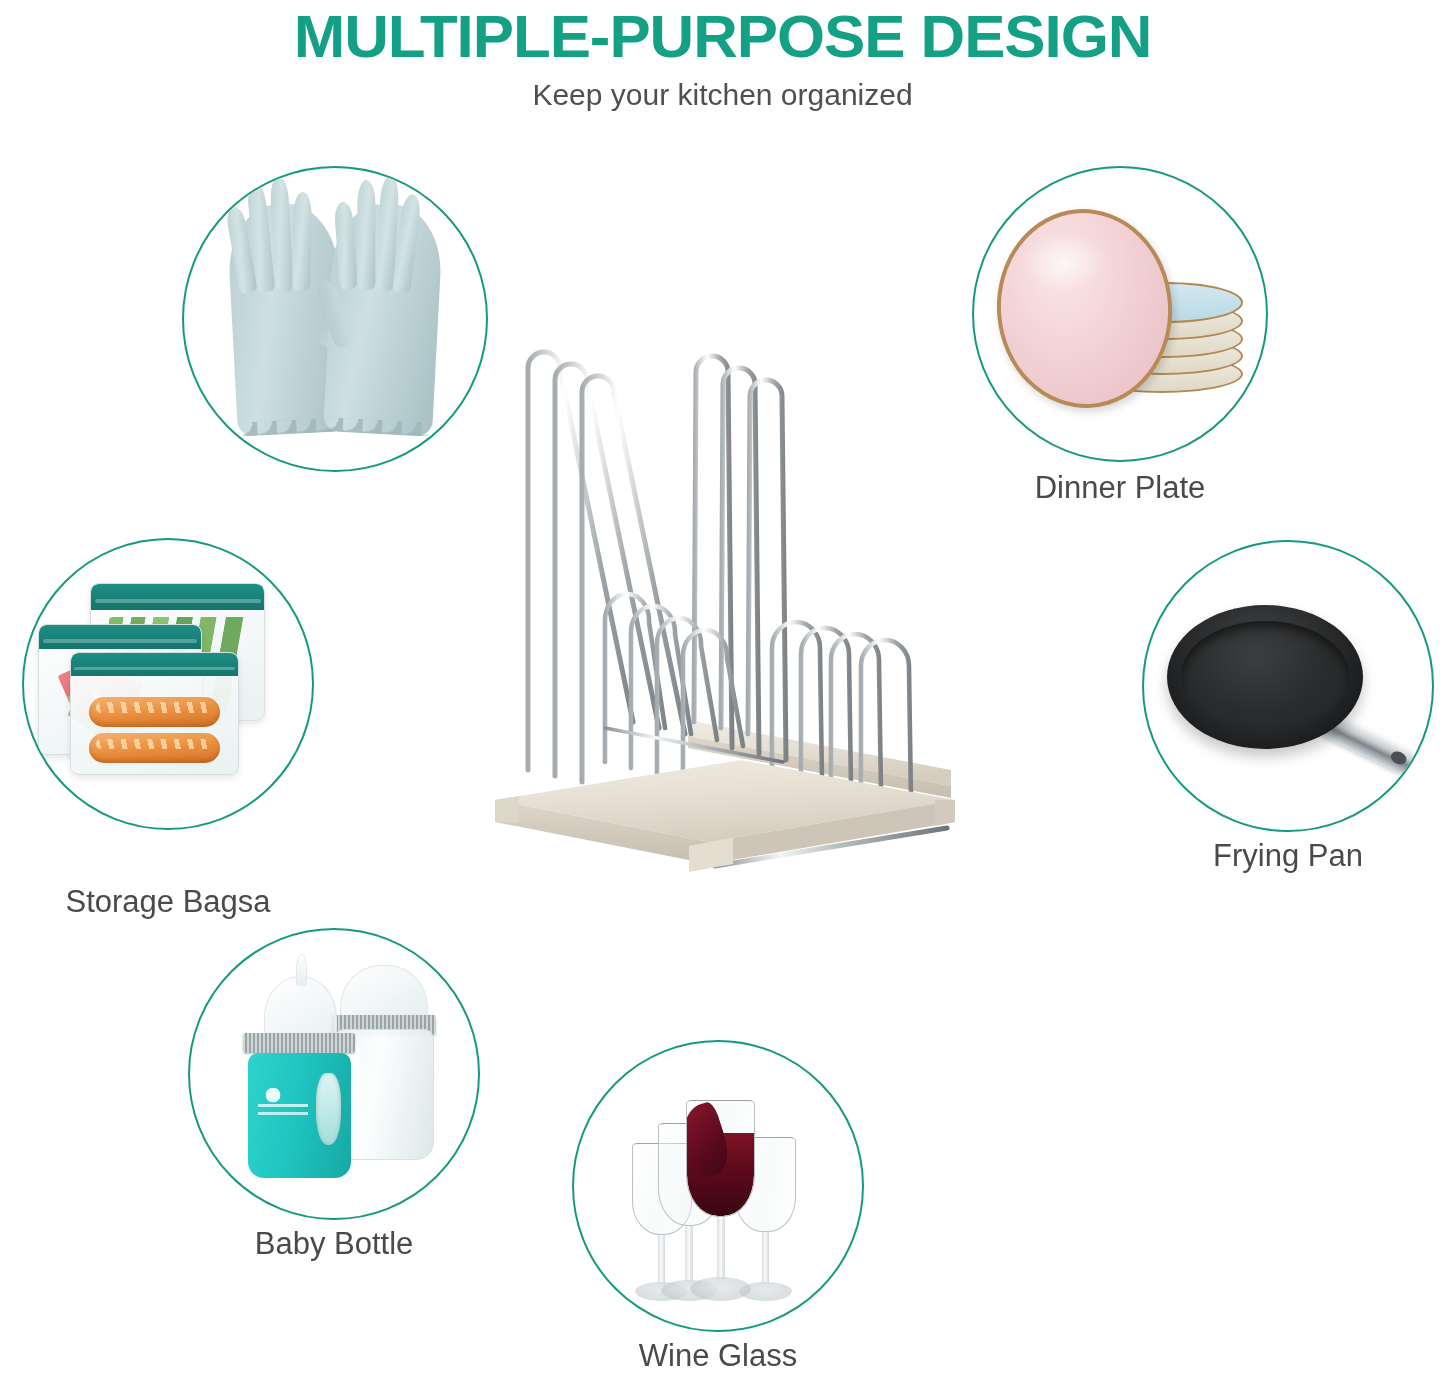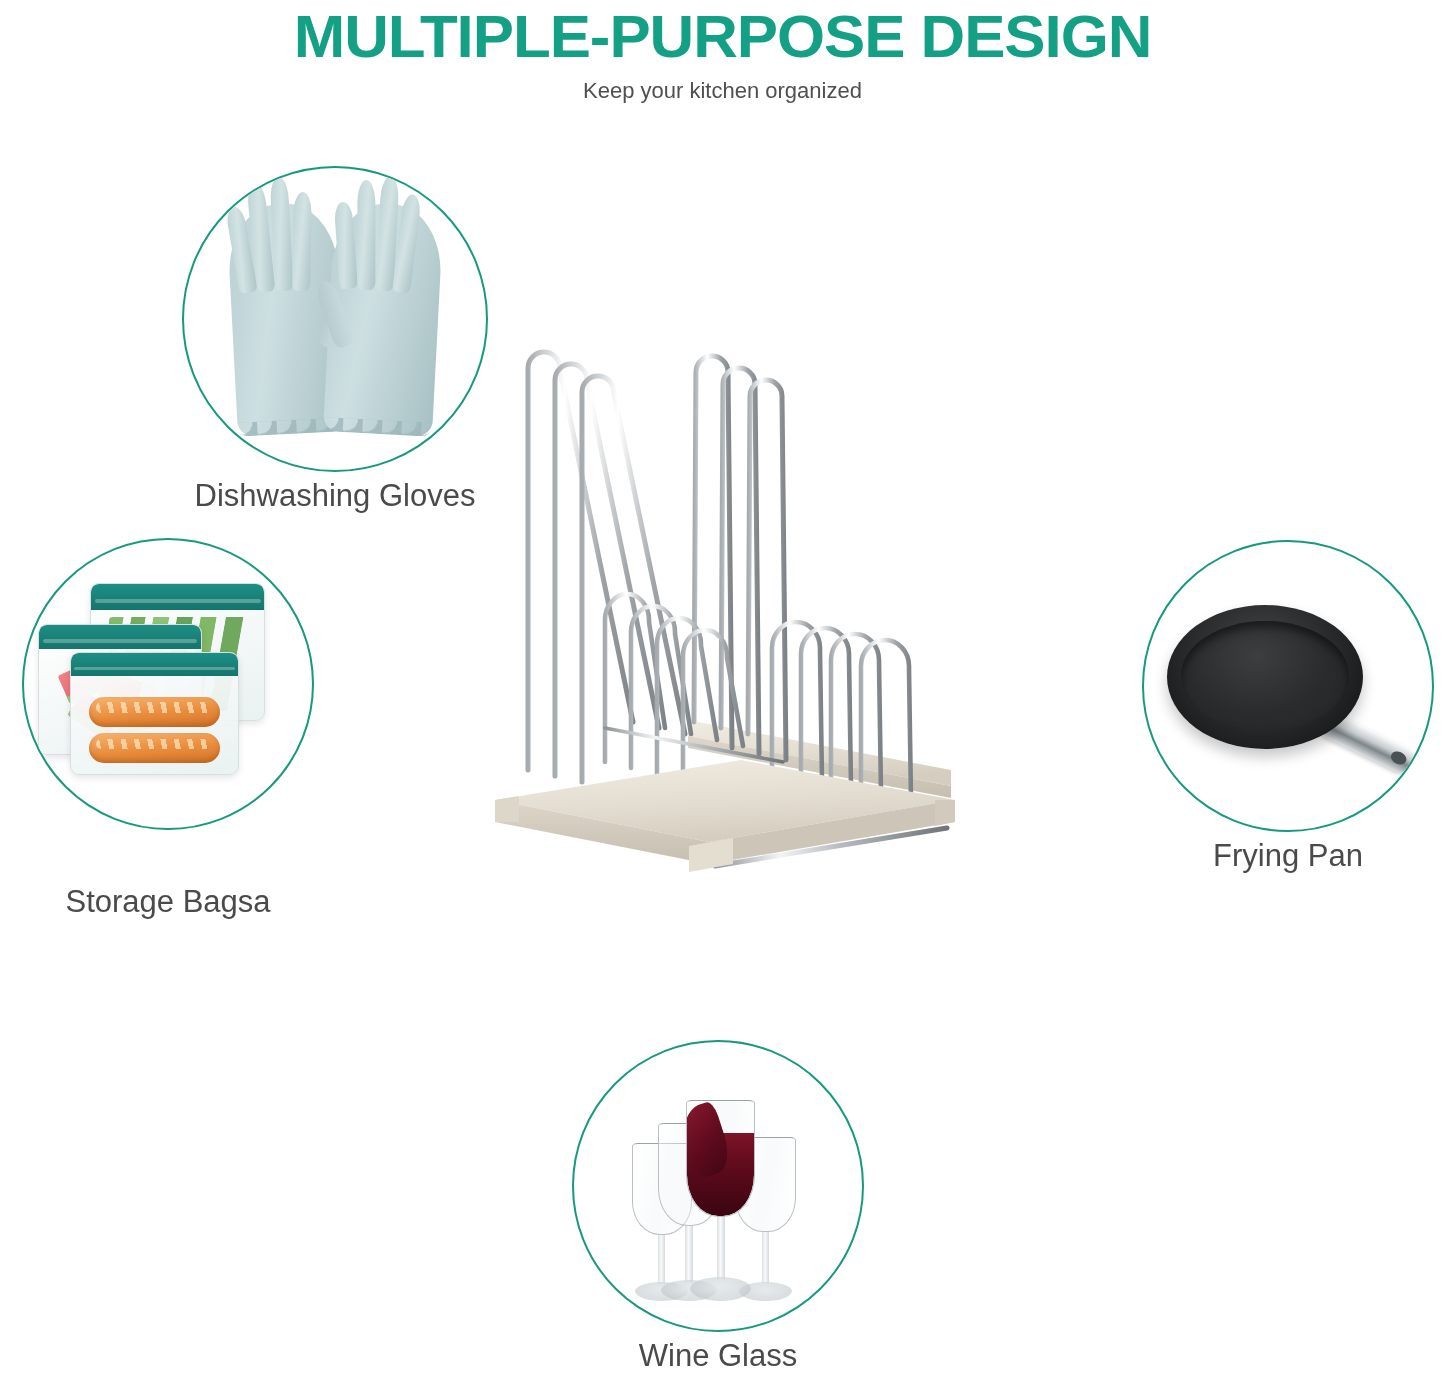--- a/index.html
+++ b/index.html
@@ -20,21 +20,21 @@
     font-weight:bold;
     font-size:60px;
     letter-spacing:-1px;
     color:#14a085;
     transform:scaleX(1.03);
     white-space:nowrap;
   }
   .subtitle{
     position:absolute;left:0;top:78px;width:1445px;
     text-align:center;
-    font-size:22px;
+    font-size:30px;
     font-weight:300;
     color:#4f4f4f;
     white-space:nowrap;
   }
 
   
   .callout{position:absolute;}
   .ring{
     position:absolute;left:0;top:0;
     border:2.5px solid #17997f;
@@ -341,21 +341,20 @@
         </div>
         <div class="glove right">
           <div class="finger f1"></div>
           <div class="finger f2"></div>
           <div class="finger f3"></div>
           <div class="finger f4"></div>
           <div class="thumb"></div>
         </div>
       </div>
     </div>
-    <div class="caption" style="top:312px;">Dishwashing Gloves</div>
   </div>
 
   <div class="callout" style="left:22px;top:538px;width:292px;height:340px;">
     <div class="ring" style="width:292px;height:292px;">
       <div class="art">
         <div class="bag bagBack">
           <div class="zip"></div>
           <div class="veg"></div>
         </div>
         <div class="bag bagMid">
@@ -368,20 +367,40 @@
         <div class="bag bagFront">
           <div class="zip"></div>
           <div class="bread br1"></div>
           <div class="bread br2"></div>
         </div>
       </div>
     </div>
     <div class="caption" style="top:298px;margin-top:48px;">Storage Bagsa</div>
   </div>
 
+  <div class="callout" style="left:188px;top:928px;width:292px;height:340px;">
+    <div class="ring" style="width:292px;height:292px;">
+      <div class="art">
+        <div class="bottle bottleClear">
+          <div class="sippy"></div>
+          <div class="btlRing"></div>
+          <div class="btlClearBody"></div>
+        </div>
+        <div class="bottle bottleTeal">
+          <div class="nipple"></div>
+          <div class="btlRing"></div>
+          <div class="btlBody">
+            <div class="logo"></div>
+            <div class="win"></div>
+          </div>
+        </div>
+      </div>
+    </div>
+    <div class="caption" style="top:298px;">Baby Bottle</div>
+  </div>
 
   <div class="callout" style="left:572px;top:1040px;width:292px;height:340px;">
     <div class="ring" style="width:292px;height:292px;">
       <div class="art">
         <div class="wglass" style="left:20%;width:21%;height:55%;">
           <div class="wbowl"></div>
           <div class="wstem"></div>
           <div class="wfoot"></div>
         </div>
         <div class="wglass" style="left:56%;width:21%;height:57%;">
@@ -400,20 +419,33 @@
             <div class="splash"></div>
           </div>
           <div class="wstem"></div>
           <div class="wfoot"></div>
         </div>
       </div>
     </div>
     <div class="caption" style="top:298px;">Wine Glass</div>
   </div>
 
+  <div class="callout" style="left:972px;top:166px;width:296px;height:350px;">
+    <div class="ring" style="width:296px;height:296px;">
+      <div class="art">
+        <div class="stackPlate" style="left:36%;top:64%;width:56%;height:13%;"></div>
+        <div class="stackPlate" style="left:37%;top:58%;width:55%;height:13%;"></div>
+        <div class="stackPlate" style="left:38%;top:52%;width:54%;height:13%;"></div>
+        <div class="stackPlate" style="left:39%;top:46%;width:53%;height:13%;"></div>
+        <div class="stackPlate stackTop" style="left:40%;top:39%;width:52%;height:14%;"></div>
+        <div class="frontPlate"></div>
+      </div>
+    </div>
+    <div class="caption" style="top:304px;">Dinner Plate</div>
+  </div>
 
   <div class="callout" style="left:1142px;top:540px;width:292px;height:340px;">
     <div class="ring" style="width:292px;height:292px;">
       <div class="art">
         <div class="panHandle"></div>
         <div class="panBody"></div>
       </div>
     </div>
     <div class="caption" style="top:298px;">Frying Pan</div>
   </div>

